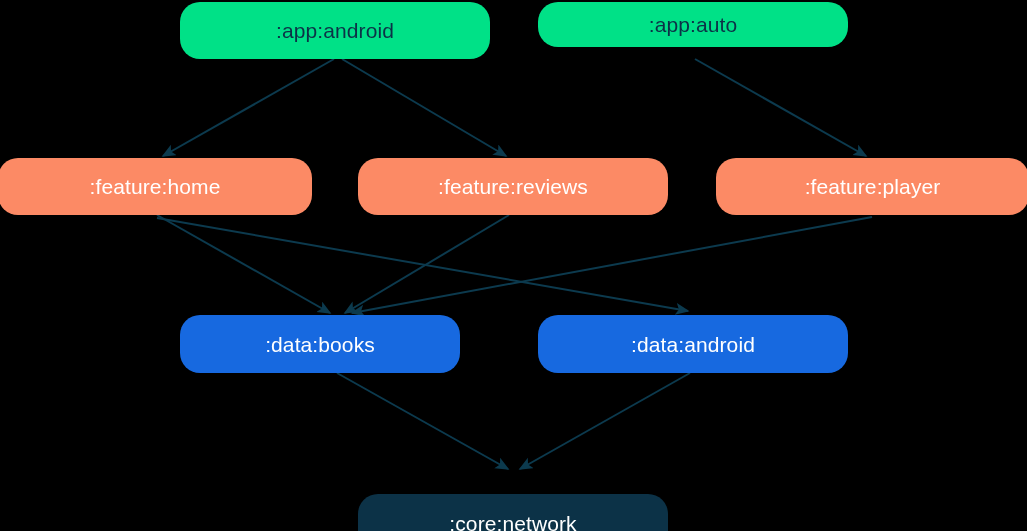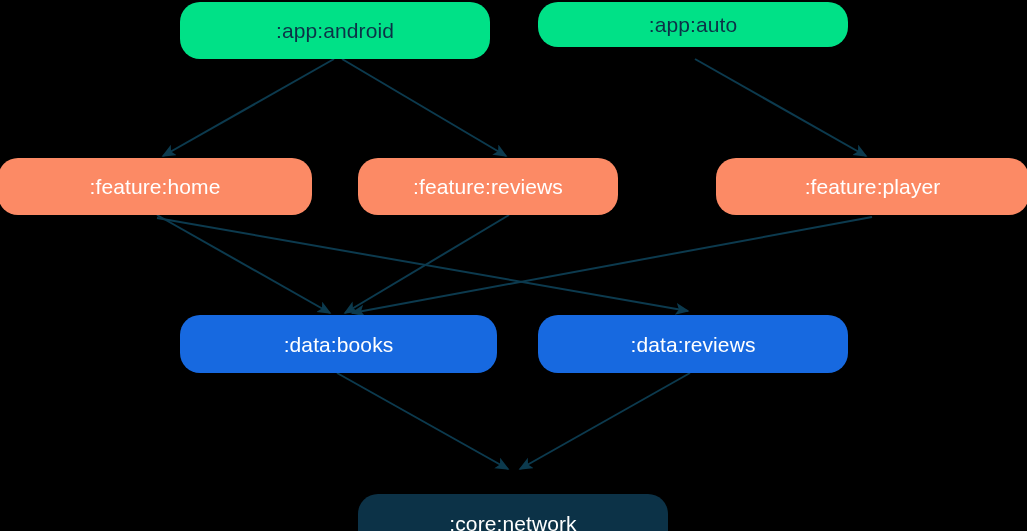--- a/index.html
+++ b/index.html
@@ -65,20 +65,20 @@
         <line x1="872" y1="217" x2="352" y2="313" stroke="#0C3A4E" stroke-width="2" marker-end="url(#arrowhead)"></line>
         <line x1="337" y1="373" x2="508" y2="469" stroke="#0C3A4E" stroke-width="2" marker-end="url(#arrowhead)"></line>
         <line x1="690" y1="373" x2="520" y2="469" stroke="#0C3A4E" stroke-width="2" marker-end="url(#arrowhead)"></line>
       </g>
   </svg>
 
   <div id="nodes-group">
       <div class="node node-app" style="left: 180px; top: 2px; width: 310px; height: 57px; background: rgb(0, 225, 135); color: rgb(12, 50, 71);">:app:android</div>
       <div class="node node-app" style="left: 538px; top: 2px; width: 310px; height: 45px; background: rgb(0, 225, 135); color: rgb(12, 50, 71);">:app:auto</div>
       <div class="node node-feature" style="left: -2px; top: 158px; width: 314px; height: 57px; background: rgb(252, 138, 101); color: rgb(255, 255, 255);">:feature:home</div>
-      <div class="node node-feature" style="left: 358px; top: 158px; width: 260px; height: 57px; background: rgb(252, 138, 101); color: rgb(255, 255, 255);">:feature:reviews</div>
+      <div class="node node-feature" style="left: 358px; top: 158px; width: 310px; height: 57px; background: rgb(252, 138, 101); color: rgb(255, 255, 255);">:feature:reviews</div>
       <div class="node node-feature" style="left: 716px; top: 158px; width: 313px; height: 57px; background: rgb(252, 138, 101); color: rgb(255, 255, 255);">:feature:player</div>
-      <div class="node node-data" style="left: 180px; top: 315px; width: 317px; height: 58px; background: rgb(23, 105, 224); color: rgb(255, 255, 255);">:data:books</div>
-      <div class="node node-data" style="left: 538px; top: 315px; width: 310px; height: 58px; background: rgb(23, 105, 224); color: rgb(255, 255, 255);">:data:reviews</div>
+      <div class="node node-data" style="left: 180px; top: 315px; width: 280px; height: 58px; background: rgb(23, 105, 224); color: rgb(255, 255, 255);">:data:books</div>
+      <div class="node node-data" style="left: 538px; top: 315px; width: 310px; height: 58px; background: rgb(23, 105, 224); color: rgb(255, 255, 255);">:data:android</div>
       <div class="node node-core" style="left: 358px; top: 494px; width: 310px; height: 58px; background: rgb(12, 50, 71); color: rgb(255, 255, 255);">:core:network</div>
     </div>
 
 </div>
 
 </body></html>

